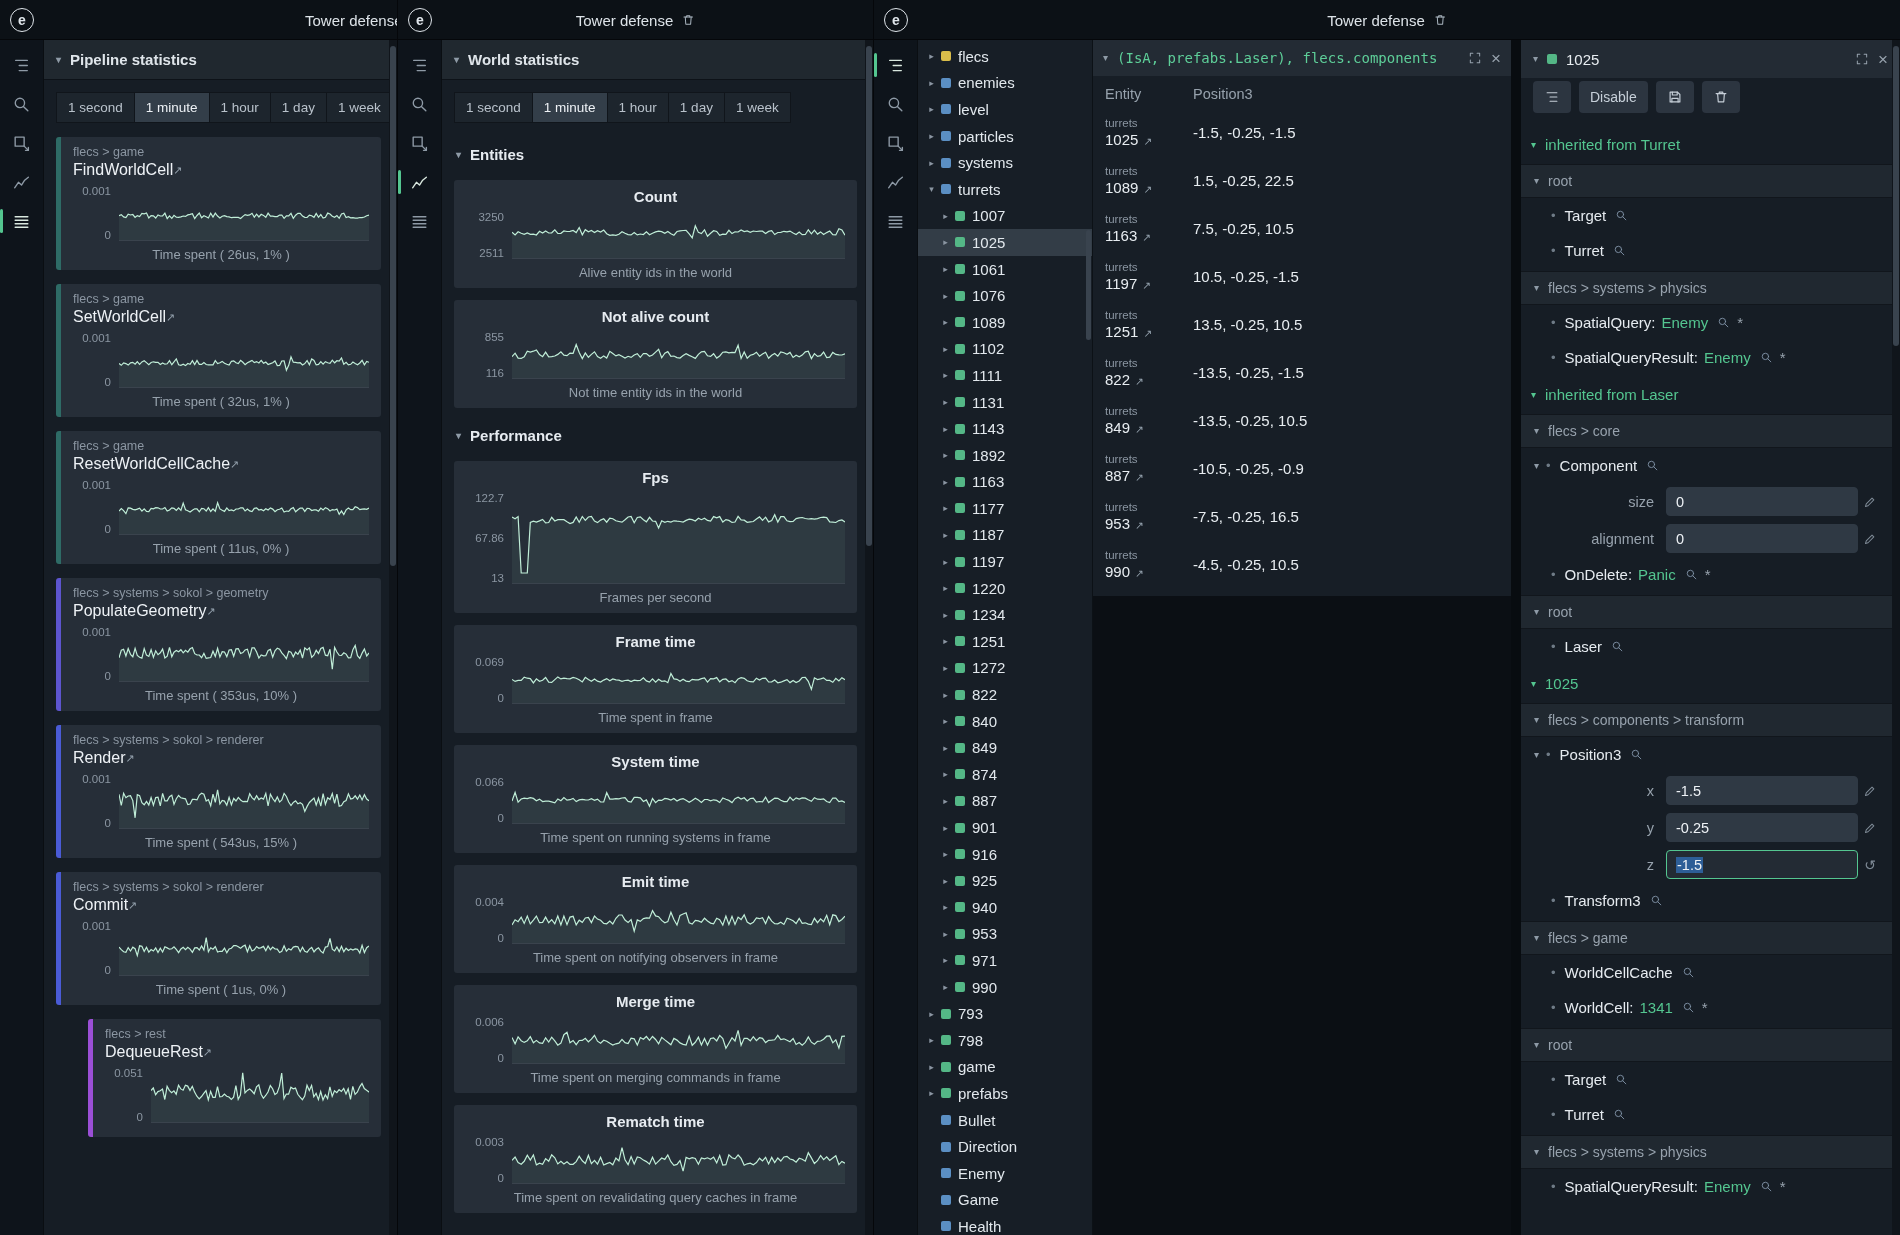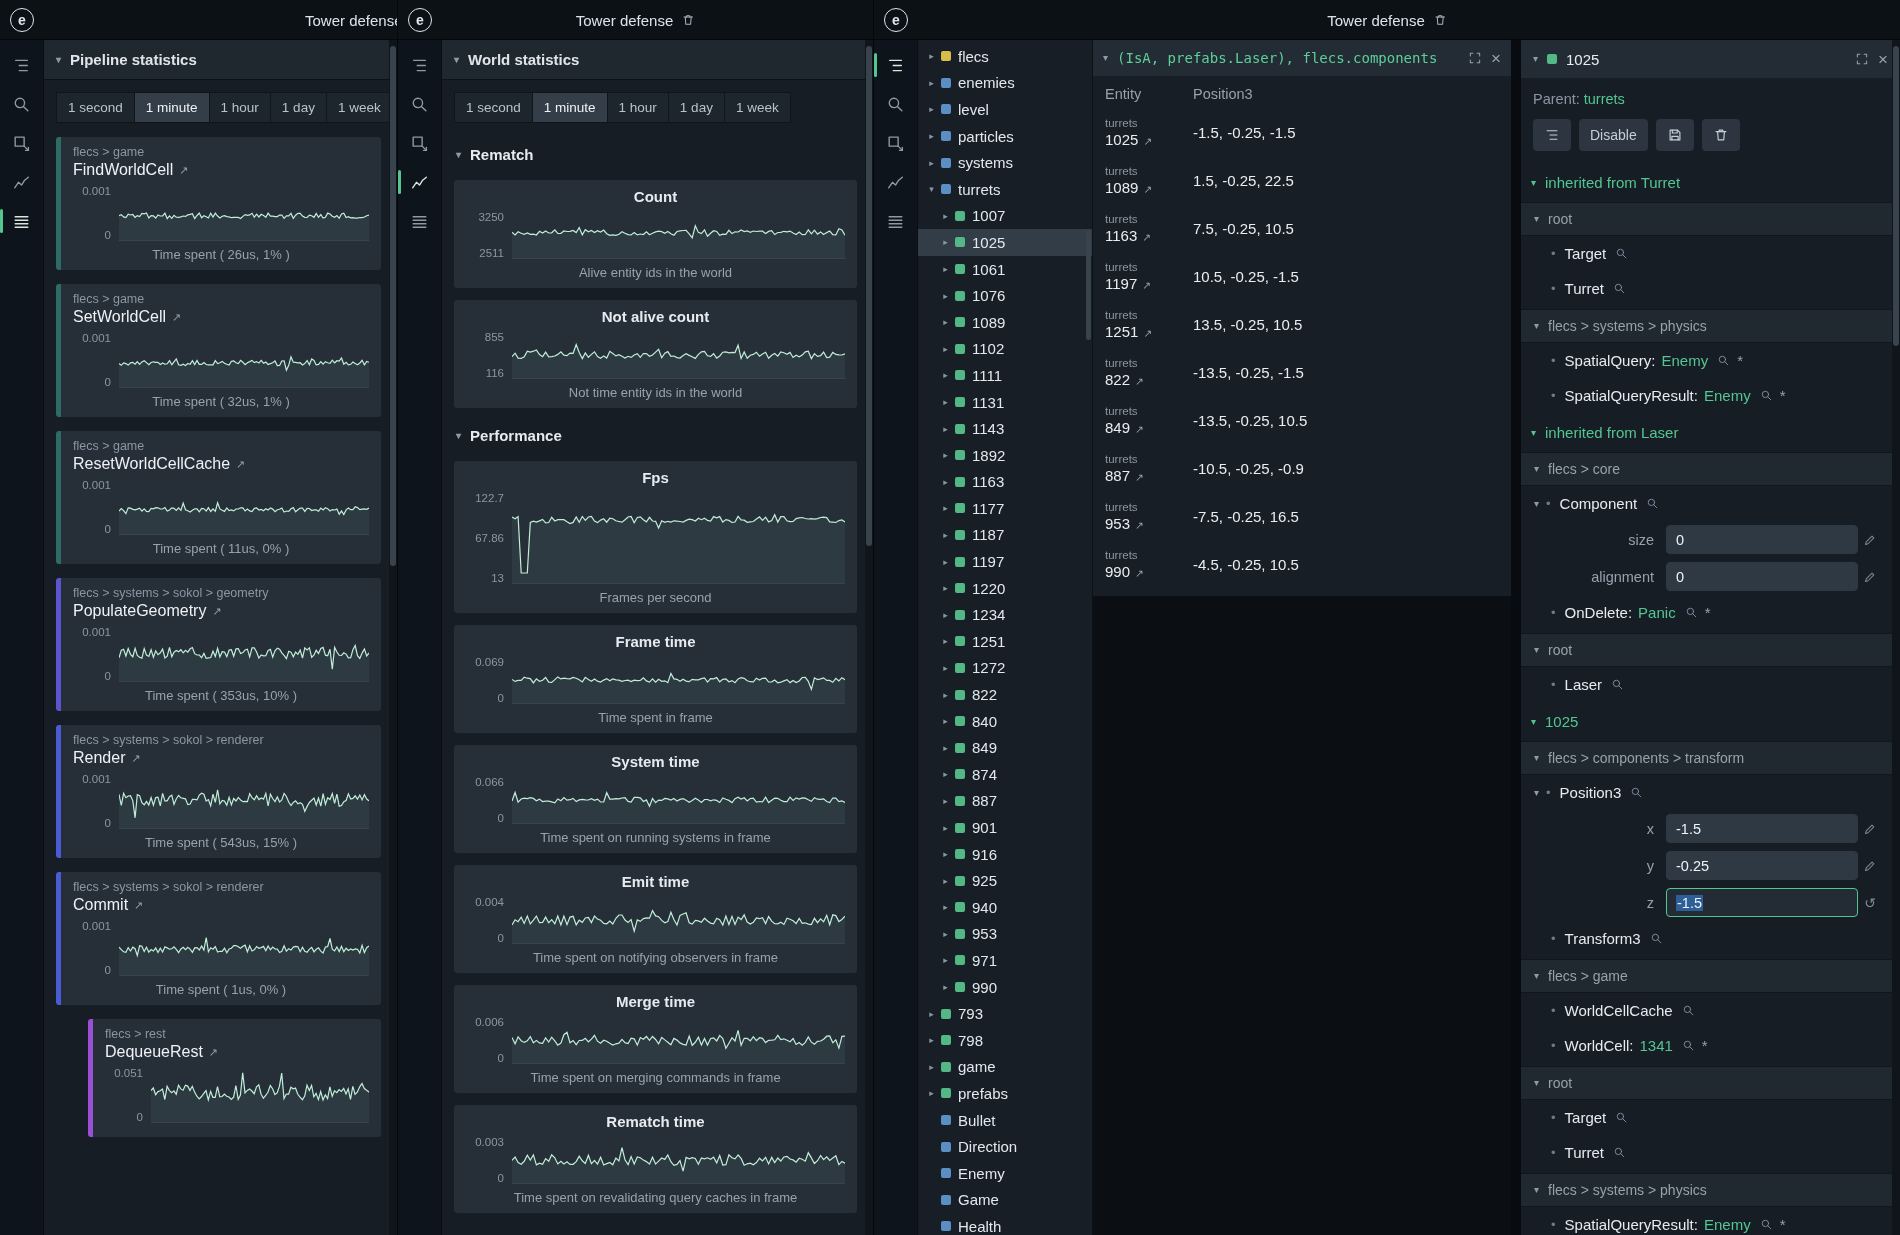--- a/index.html
+++ b/index.html
@@ -25,21 +25,21 @@
 .content{flex:1;min-width:0;background:#161d25;display:flex;flex-direction:column;overflow:hidden;}
 .phead{display:flex;align-items:center;gap:9px;padding:11px 12px;background:#20282f;font-size:15px;font-weight:700;color:#dfe5ea;border-bottom:1px solid #0d1218;flex:0 0 auto;}
 .chev{color:#8e9aa6;font-size:10px;line-height:1;}
 .tabs{display:flex;margin:12px 12px 14px;flex:0 0 auto;}
 .tab{padding:7px 11px;font-size:13.5px;color:#b9c2cb;background:#1d252d;border:1px solid #10151b;border-right:none;white-space:nowrap;}
 .tab:last-child{border-right:1px solid #10151b;}
 .tab.active{background:#333e49;color:#eef2f6;}
 .cards{flex:1;overflow:hidden;padding-bottom:4px;}
 .pcard{margin:0 16px 14px 12px;background:#262e38;border-left:5px solid #2e6b66;border-radius:3px;padding:8px 12px 8px;}
 .crumb{font-size:12.5px;color:#8b96a2;margin-bottom:2px;}
-.cname{font-size:16px;color:#eef2f6;display:flex;align-items:center;gap:6px;}
+.cname{font-size:16px;color:#eef2f6;display:flex;align-items:center;}
 .extlink{font-size:11px;color:#93a0ac;}
 .chartrow{display:flex;margin-top:6px;height:56px;}
 .ylabels{width:46px;display:flex;flex-direction:column;justify-content:space-between;align-items:flex-end;padding-right:8px;font-size:11.5px;color:#8b96a2;}
 .spark{flex:1;position:relative;border-bottom:1px solid #3a434d;overflow:hidden;}
 .caption{margin-top:6px;text-align:center;font-size:13px;color:#97a2ad;}
 .sechead{display:flex;align-items:center;gap:9px;margin:2px 12px 10px;padding:7px 2px;font-size:15px;font-weight:700;color:#e6ebf0;}
 .wcard{margin:0 16px 12px 12px;background:#262e38;border-radius:3px;padding:8px 12px 8px;}
 .wtitle{text-align:center;font-size:15px;font-weight:700;color:#e6ebf0;margin-bottom:5px;}
 .wcard .chartrow{height:48px;}
 .wcard.tall .chartrow{height:92px;}
@@ -372,21 +372,21 @@
         <div class="tabs" id="tabs2">
             <div class="tab">1 second</div>
             <div class="tab active">1 minute</div>
             <div class="tab">1 hour</div>
             <div class="tab">1 day</div>
             <div class="tab">1 week</div>
           </div>
         <div class="cards" id="wsections">
             <div class="sechead">
               <span class="chev">▾</span>
-              <span>Rematch</span>
+              <span>Entities</span>
             </div>
             <div class="wcard">
               <div class="wtitle">Count</div>
               <div class="chartrow">
                 <div class="ylabels">
                   <span>3250</span>
                   <span>2511</span>
                 </div>
                 <div class="spark"><svg width="333" height="48">
                     <path d="M0.0 21.3 L3.1 23.9 L6.1 20.8 L9.2 22.2 L12.2 23.4 L15.3 21.9 L18.3 23.4 L21.4 23.1 L24.4 24.0 L27.5 20.3 L30.6 22.0 L33.6 19.9 L36.7 22.0 L39.7 21.8 L42.8 18.8 L45.8 22.5 L48.9 22.3 L51.9 20.0 L55.0 20.5 L58.0 20.4 L61.1 19.5 L64.2 21.6 L67.2 16.5 L70.3 23.8 L73.3 18.7 L76.4 20.8 L79.4 19.5 L82.5 21.6 L85.5 19.7 L88.6 21.0 L91.7 19.1 L94.7 22.7 L97.8 24.3 L100.8 23.8 L103.9 24.3 L106.9 23.2 L110.0 20.8 L113.0 22.3 L116.1 23.6 L119.1 23.9 L122.2 21.5 L125.3 23.9 L128.3 23.0 L131.4 23.5 L134.4 20.9 L137.5 23.8 L140.5 22.2 L143.6 20.9 L146.6 20.1 L149.7 20.6 L152.8 22.2 L155.8 20.4 L158.9 22.7 L161.9 24.2 L165.0 20.5 L168.0 19.9 L171.1 19.5 L174.1 19.3 L177.2 22.9 L180.2 26.8 L183.3 14.8 L186.4 21.4 L189.4 22.6 L192.5 18.8 L195.5 25.2 L198.6 22.3 L201.6 19.7 L204.7 20.5 L207.7 24.3 L210.8 23.1 L213.9 23.3 L216.9 19.3 L220.0 22.6 L223.0 20.8 L226.1 21.0 L229.1 18.9 L232.2 20.6 L235.2 20.0 L238.3 21.4 L241.3 20.0 L244.4 20.5 L247.5 20.2 L250.5 20.2 L253.6 22.5 L256.6 20.4 L259.7 19.7 L262.7 23.5 L265.8 21.5 L268.8 21.4 L271.9 20.3 L275.0 20.9 L278.0 20.1 L281.1 22.0 L284.1 23.5 L287.2 21.0 L290.2 23.7 L293.3 23.5 L296.3 18.8 L299.4 22.9 L302.4 19.2 L305.5 23.1 L308.6 20.9 L311.6 23.4 L314.7 21.6 L317.7 20.0 L320.8 23.7 L323.8 23.9 L326.9 17.8 L329.9 18.9 L333.0 24.2 L333 48 L0 48 Z" fill="rgba(150,230,190,0.07)" stroke="none"></path>
@@ -936,23 +936,20 @@
           <span class="qico">
               <svg viewBox="0 0 18 18" fill="none" stroke="currentColor" stroke-width="1.3" stroke-linecap="round" stroke-linejoin="round">
                 <path d="M3 6.3V3h3.3"></path>
                 <path d="M11.7 3H15v3.3"></path>
                 <path d="M15 11.7V15h-3.3"></path>
                 <path d="M6.3 15H3v-3.3"></path>
               </svg>
             </span>
           <span class="qclose">×</span>
         </div>
-        <div class="iparent">
-          <span>Parent:</span><a class="plink">turrets</a>
-        </div>
         <div class="ibtns" id="ibtns">
             <div class="ibtn">
               <span class="icospan">
                 <svg viewBox="0 0 18 18" fill="none" stroke="currentColor" stroke-width="1.3" stroke-linecap="round" stroke-linejoin="round">
                   <path d="M3.5 4.2h11"></path>
                   <path d="M6.8 9h7.7"></path>
                   <path d="M6.8 13.8h7.7"></path>
                 </svg>
               </span>
             </div>

